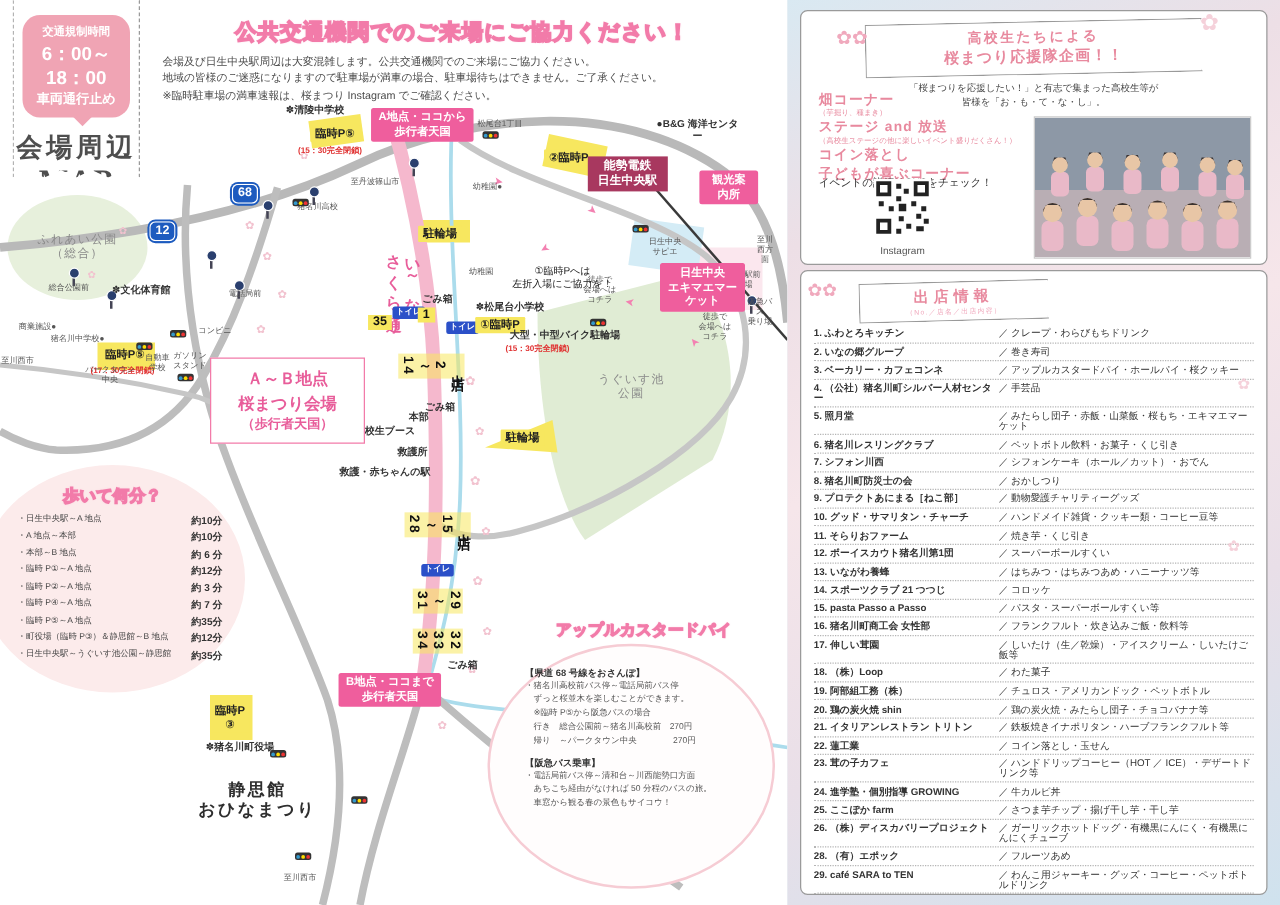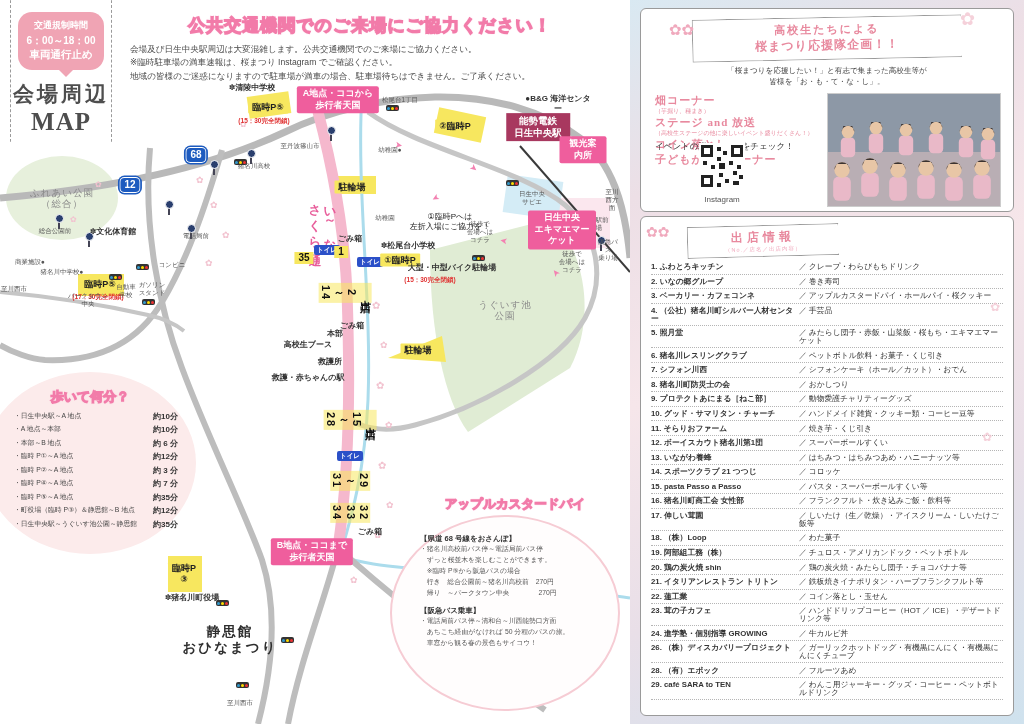--- a/index.html
+++ b/index.html
@@ -8,21 +8,21 @@
   
   .left{position:relative;width:630px;height:724px;background:#ffffff;overflow:hidden;}
   
   .banner{position:absolute;left:10px;top:0;width:100px;height:142px;background:#fff;
     border-left:1px dashed #9a9a9a;border-right:1px dashed #9a9a9a;
     clip-path:polygon(0 0,12% 5px,25% 0,38% 5px,50% 0,62% 5px,75% 0,88% 5px,100% 0,100% 100%,88% calc(100% - 6px),75% 100%,62% calc(100% - 6px),50% 100%,38% calc(100% - 6px),25% 100%,12% calc(100% - 6px),0 100%);
     text-align:center;}
   .bubble{position:relative;margin:12px 7px 4px 7px;background:#f0a4b4;border-radius:14px;padding:7px 2px 8px 2px;color:#fff;font-weight:bold;}
   .bubble:after{content:"";position:absolute;left:46%;bottom:-7px;border:8px solid transparent;border-top-color:#f0a4b4;border-bottom:0;}
   .bubble .b1{font-size:9px;display:block;}
-  .bubble .b2{font-size:10px;display:block;margin-top:2px;}
+  .bubble .b2{font-size:15px;display:block;margin-top:2px;}
   .bubble .b3{font-size:10.5px;display:block;}
   .map-title{font-size:21px;font-weight:bold;color:#4e4e4e;letter-spacing:3px;margin-top:10px;}
   .map-title2{font-family:"Liberation Serif","DejaVu Serif",serif;font-size:25px;font-weight:bold;color:#4e4e4e;letter-spacing:1px;}
   
   .notice{position:absolute;left:130px;top:14px;width:480px;}
   .bubble-title{font-size:17px;font-weight:900;color:#fff;-webkit-text-stroke:1.4px #f27ba9;text-shadow:0 0 2px #f8b9d2;text-align:center;letter-spacing:1px;}
   .notice-lines{margin-top:6px;font-size:8.6px;color:#4a4a4a;line-height:1.55;}
   
   svg.mapsvg{position:absolute;left:0;top:0;}
   .lbl{position:absolute;transform:translate(-50%,-50%);white-space:pre-line;text-align:center;line-height:1.2;z-index:3;}
@@ -31,21 +31,21 @@
   .pinkbox{background:#ef5e9d;color:#fff;font-weight:bold;font-size:9px;padding:2px 6px;border-radius:2px;line-height:1.3;}
   .darkbox{background:#a8385f;color:#fff;font-weight:bold;font-size:9.5px;padding:2px 8px;line-height:1.25;}
   .parking{background:#f7e75f;color:#222;font-weight:bold;font-size:9px;padding:1px 4px;border-radius:1px;}
   .rednote{color:#e03030;font-size:6.5px;font-weight:bold;}
   .toilet{background:#2b50c8;color:#fff;font-size:6.5px;font-weight:bold;padding:1px 3px;border-radius:2px;}
   .numbadge{background:#f7e75f;color:#111;font-weight:900;font-size:10px;padding:0 4px;}
   .shield{background:#1d5bbf;color:#fff;font-weight:bold;font-size:10px;padding:2px 5px;border-radius:5px;box-shadow:0 0 0 1.5px #1d5bbf,inset 0 0 0 1px #fff;}
   .stall{font-size:11px;font-weight:900;color:#111;writing-mode:vertical-rl;letter-spacing:2px;background:rgba(247,231,95,.55);padding:2px 0;}
   .street{font-size:12.5px;font-weight:900;color:#e85d9a;writing-mode:vertical-rl;letter-spacing:2px;}
   .note{font-size:8px;font-weight:normal;color:#222;}
-  .bigdark{font-size:13.5px;font-weight:bold;color:#2e2e2e;letter-spacing:2px;margin-left:24px;}
+  .bigdark{font-size:13.5px;font-weight:bold;color:#2e2e2e;letter-spacing:2px;}
   .parklabel{font-size:9.5px;color:#8a8a8a;letter-spacing:1px;}
   .outlinebox{position:absolute;left:168px;top:286px;width:118px;border:1.5px solid #f27ba9;background:#fff;color:#e85d9a;font-weight:900;text-align:center;font-size:13px;line-height:1.5;padding:6px 2px;z-index:4;}
   .outlinebox .sm{font-size:10.5px;}
   .arrowic{position:absolute;color:#f381b1;font-size:9px;z-index:2;}
   .sakura{position:absolute;color:#f2c2cf;z-index:1;}
   .tlight{position:absolute;width:13px;height:6px;background:#333;border-radius:2px;display:flex;align-items:center;justify-content:space-around;z-index:3;}
   .tlight i{width:3px;height:3px;border-radius:50%;display:block;}
   .busstop{position:absolute;width:2px;height:9px;background:#445;z-index:2;}
   .busstop:before{content:"";position:absolute;top:-6px;left:-3px;width:7px;height:7px;border-radius:50%;background:#2a3f6e;border:1px solid #fff;}
   
@@ -62,21 +62,21 @@
   .bus-line{font-size:6.8px;color:#555;line-height:1.6;}
   
   .right{position:relative;width:394px;height:724px;background:linear-gradient(155deg,#d9e9f2 0%,#eddfe6 22%,#f6e6ea 45%,#e9dfe8 70%,#cfe2ee 100%);}
   .rbox{position:absolute;left:10px;right:10px;background:#fff;border:1px solid #9a9a9a;border-radius:6px;}
   .support{top:8px;height:202px;}
   .ribbon{position:relative;margin:8px auto 0 auto;width:268px;border:1px solid #9a9a9a;background:#fff;text-align:center;padding:4px 0 5px 0;transform:rotate(-1.2deg);clip-path:polygon(0 0,100% 0,95% 50%,100% 100%,0 100%);}
   .ribbon .rl1{font-size:11px;font-weight:bold;color:#e8899e;letter-spacing:2px;}
   .ribbon .rl2{font-size:12px;font-weight:bold;color:#e8899e;letter-spacing:1px;}
   .ribbon-sakura{position:absolute;left:28px;top:12px;color:#f0a9bd;font-size:15px;z-index:5;}
   .support-sub{margin-top:5px;text-align:center;font-size:7.6px;color:#444;line-height:1.5;}
-  .features{position:absolute;left:14px;top:84px;width:190px;font-family:Liberation Serif, serif;}
+  .features{position:absolute;left:14px;top:64px;width:190px;}
   .feat-name{font-size:11px;font-weight:bold;color:#e8899e;letter-spacing:1px;line-height:1.35;}
   .feat-note{font-size:6px;color:#e8899e;line-height:1.2;}
   .sns-note{position:absolute;left:14px;top:132px;font-size:8.5px;color:#333;}
   .qr{position:absolute;left:58px;top:134px;text-align:center;}
   .qr-cap{font-size:8px;color:#555;margin-top:2px;}
   .photo{position:absolute;right:12px;top:84px;width:172px;height:112px;border:1px solid #ccc;overflow:hidden;}
   
   .shops{top:216px;height:500px;padding:4px 10px 0 10px;box-sizing:border-box;}
   .shops-ribbon{position:relative;margin:4px 0 2px 36px;width:150px;border:1px solid #9a9a9a;background:#fff;text-align:center;padding:3px 0;transform:rotate(-1.5deg);clip-path:polygon(0 0,100% 0,94% 50%,100% 100%,0 100%);}
   .shops-ribbon .st{font-size:12px;font-weight:bold;color:#e8899e;letter-spacing:4px;}
@@ -103,22 +103,22 @@
         <span class="b3">車両通行止め</span>
       </div>
       <div class="map-title">会場周辺</div>
       <div class="map-title2">MAP</div>
     </div>
 
     <div class="notice">
       <div class="bubble-title">公共交通機関でのご来場にご協力ください！</div>
       <div class="notice-lines">
         <div>会場及び日生中央駅周辺は大変混雑します。公共交通機関でのご来場にご協力ください。</div>
+        <div>地域の皆様のご迷惑になりますので駐車場が満車の場合、駐車場待ちはできません。ご了承ください。</div>
         <div>※臨時駐車場の満車速報は、桜まつり Instagram でご確認ください。</div>
-        <div>地域の皆様のご迷惑になりますので駐車場が満車の場合、駐車場待ちはできません。ご了承ください。</div>
       </div>
     </div>
 
     <svg class="mapsvg" width="630" height="724" viewBox="0 0 630 724">
       <ellipse cx="62" cy="198" rx="56" ry="42" fill="#e7f0dc"></ellipse>
       <path d="M 430 250 L 555 218 C 588 262 594 322 570 368 L 468 432 C 444 400 430 330 430 250 Z" fill="#e0ecd4"></path>
       <rect x="548" y="198" width="62" height="50" fill="#fbe7ee"></rect>
       <rect x="505" y="178" width="56" height="38" fill="#d4ecf6" transform="rotate(8 533 197)"></rect>
       <rect x="436" y="112" width="48" height="26" fill="#f7e75f" transform="rotate(12 460 125)"></rect>
       <rect x="248" y="94" width="42" height="22" fill="#f7e75f" transform="rotate(-8 269 105)"></rect>
@@ -141,21 +141,21 @@
 
     <div id="map-labels">
         <div class="lbl tiny" style="left: 300px; top: 146px;">至丹波篠山市</div>
         <div class="lbl plain" style="left: 252px; top: 88px;">✽清陵中学校</div>
         <div class="lbl pinkbox" style="left: 338px; top: 100px;">A地点・ココから
 歩行者天国</div>
         <div class="lbl parking" style="left: 268px; top: 107px;">臨時P⑤</div>
         <div class="lbl rednote" style="left: 264px; top: 121px;">(15：30完全閉鎖)</div>
         <div class="lbl tiny" style="left: 400px; top: 100px;">松尾台1丁目</div>
         <div class="lbl parking" style="left: 455px; top: 126px;">②臨時P</div>
-        <div class="lbl darkbox" style="left: 502px; top: 127px; margin-left: 36px;">能勢電鉄
+        <div class="lbl darkbox" style="left: 502px; top: 139px;">能勢電鉄
 日生中央駅</div>
         <div class="lbl pinkbox" style="left: 583px; top: 150px;">観光案内所</div>
         <div class="lbl plain" style="left: 558px; top: 104px;">●B&amp;G 海洋センター</div>
         <div class="lbl tiny" style="left: 390px; top: 150px;">幼稚園●</div>
         <div class="lbl parking" style="left: 352px; top: 187px;">駐輪場</div>
         <div class="lbl street" style="left: 322px; top: 228px;">い～な!!
 さくら通り</div>
         <div class="lbl tiny" style="left: 532px; top: 198px;">日生中央
 サピエ</div>
         <div class="lbl tiny" style="left: 589px; top: 224px;">日生中央駅前
@@ -318,20 +318,25 @@
         <span class="sakura" style="left: 430px; top: 655px; font-size: 9px;">✿</span>
         <span class="sakura" style="left: 350px; top: 575px; font-size: 9px;">✿</span>
         <span class="arrowic" style="left: 470px; top: 163px; transform: rotate(40deg);">➤</span>
         <span class="arrowic" style="left: 432px; top: 193px; transform: rotate(150deg);">➤</span>
         <span class="arrowic" style="left: 500px; top: 236px; transform: rotate(190deg);">➤</span>
         <span class="arrowic" style="left: 552px; top: 268px; transform: rotate(230deg);">➤</span>
         <span class="arrowic" style="left: 395px; top: 140px; transform: rotate(10deg);">➤</span>
         <span class="arrowic" style="left: 575px; top: 210px; transform: rotate(260deg);">➤</span>
       </div>
 
+    <div class="outlinebox">
+      <div>Ａ～Ｂ地点</div>
+      <div>桜まつり会場</div>
+      <div class="sm">（歩行者天国）</div>
+    </div>
 
     <div class="walk-circle">
       <div class="walk-title">歩いて何分？</div>
       <div class="walk-rows" id="walk-rows">
           <div class="walk-row">
             <span>・日生中央駅～A 地点</span>
             <span class="wt">約10分</span>
           </div>
           <div class="walk-row">
             <span>・A 地点～本部</span>
@@ -606,20 +611,24 @@
           </div>
           <div class="shop-row">
             <span class="shop-name">23. 茸の子カフェ</span>
             <span class="shop-items"><span class="sl">／</span><span>ハンドドリップコーヒー（HOT ／ ICE）・デザートドリンク等</span></span>
           </div>
           <div class="shop-row">
             <span class="shop-name">24. 進学塾・個別指導 GROWING</span>
             <span class="shop-items"><span class="sl">／</span><span>牛カルビ丼</span></span>
           </div>
           <div class="shop-row">
+            <span class="shop-name">25. ここぽか farm</span>
+            <span class="shop-items"><span class="sl">／</span><span>さつま芋チップ・揚げ干し芋・干し芋</span></span>
+          </div>
+          <div class="shop-row">
             <span class="shop-name">26. （株）ディスカバリープロジェクト</span>
             <span class="shop-items"><span class="sl">／</span><span>ガーリックホットドッグ・有機黒にんにく・有機黒にんにくチューブ</span></span>
           </div>
           <div class="shop-row">
             <span class="shop-name">28. （有）エポック</span>
             <span class="shop-items"><span class="sl">／</span><span>フルーツあめ</span></span>
           </div>
           <div class="shop-row">
             <span class="shop-name">29. café SARA to TEN</span>
             <span class="shop-items"><span class="sl">／</span><span>わんこ用ジャーキー・グッズ・コーヒー・ペットボトルドリンク</span></span>

